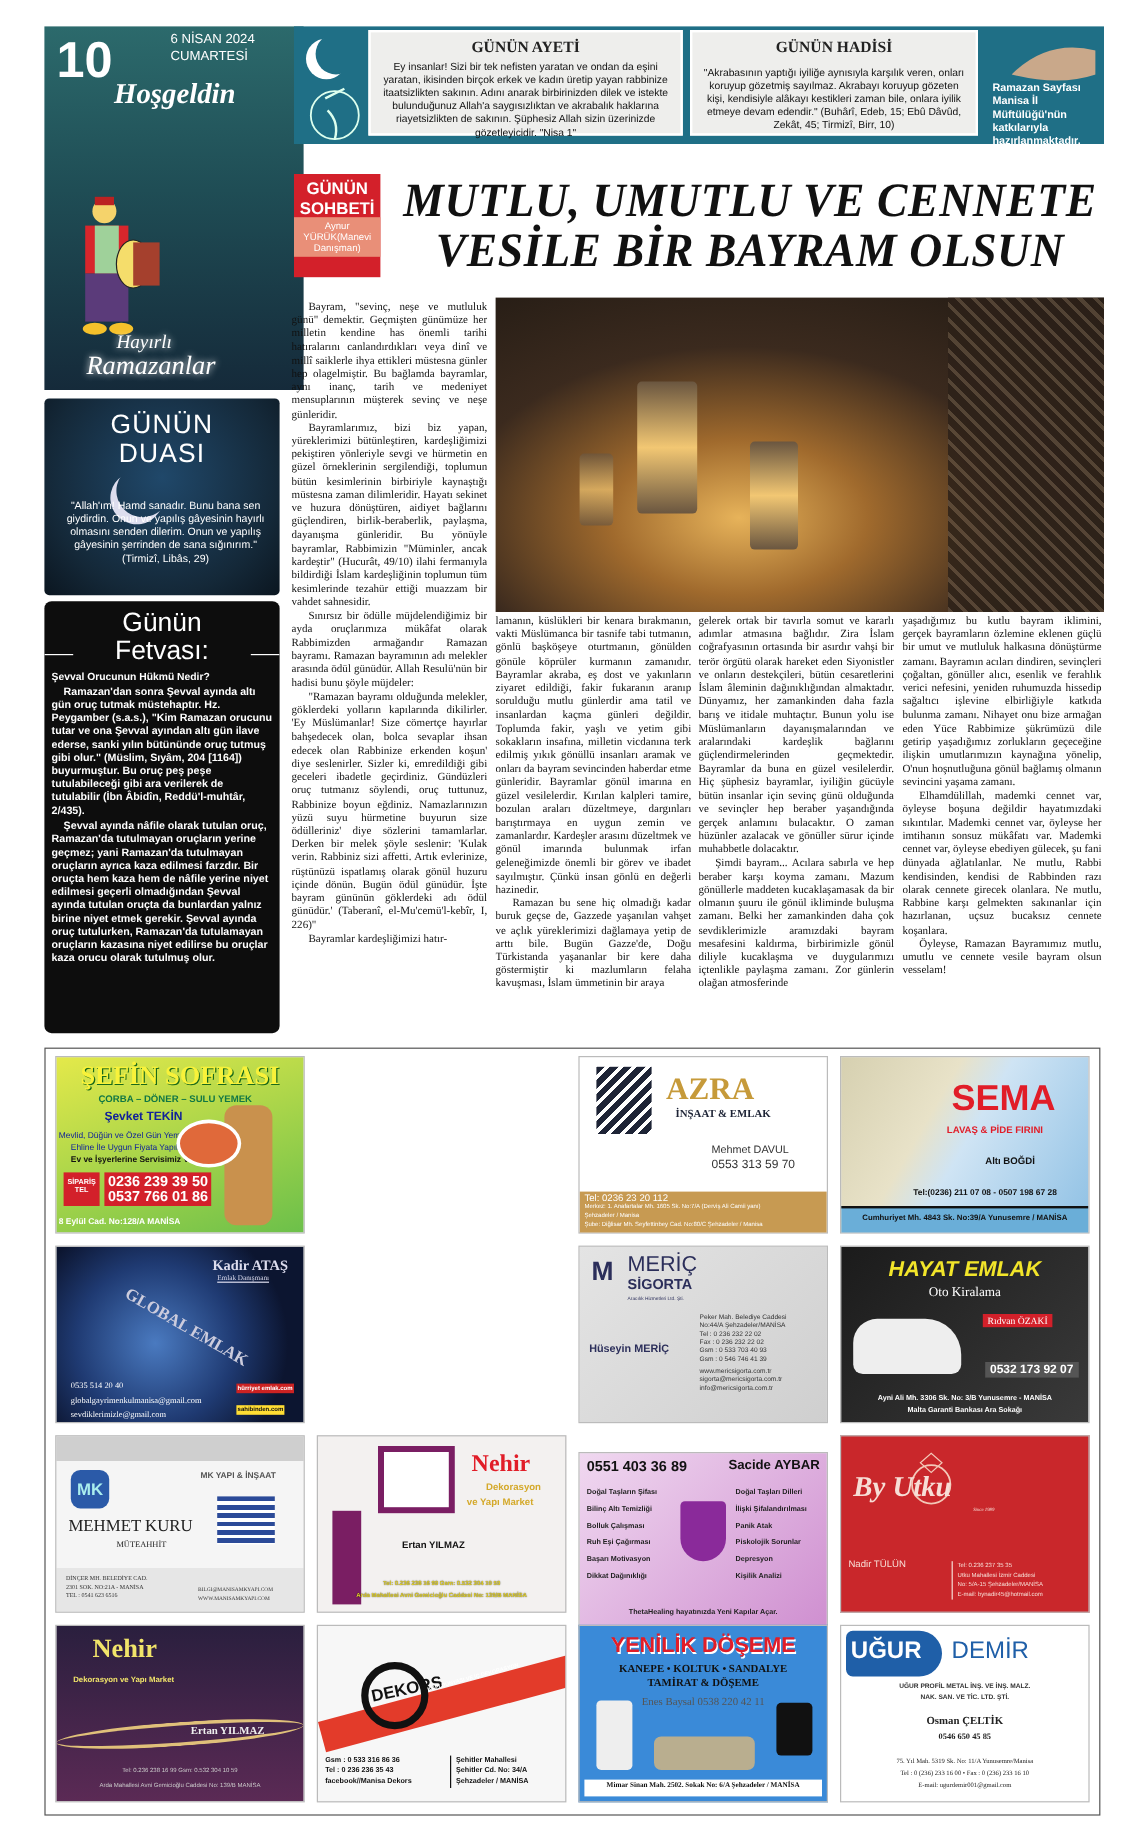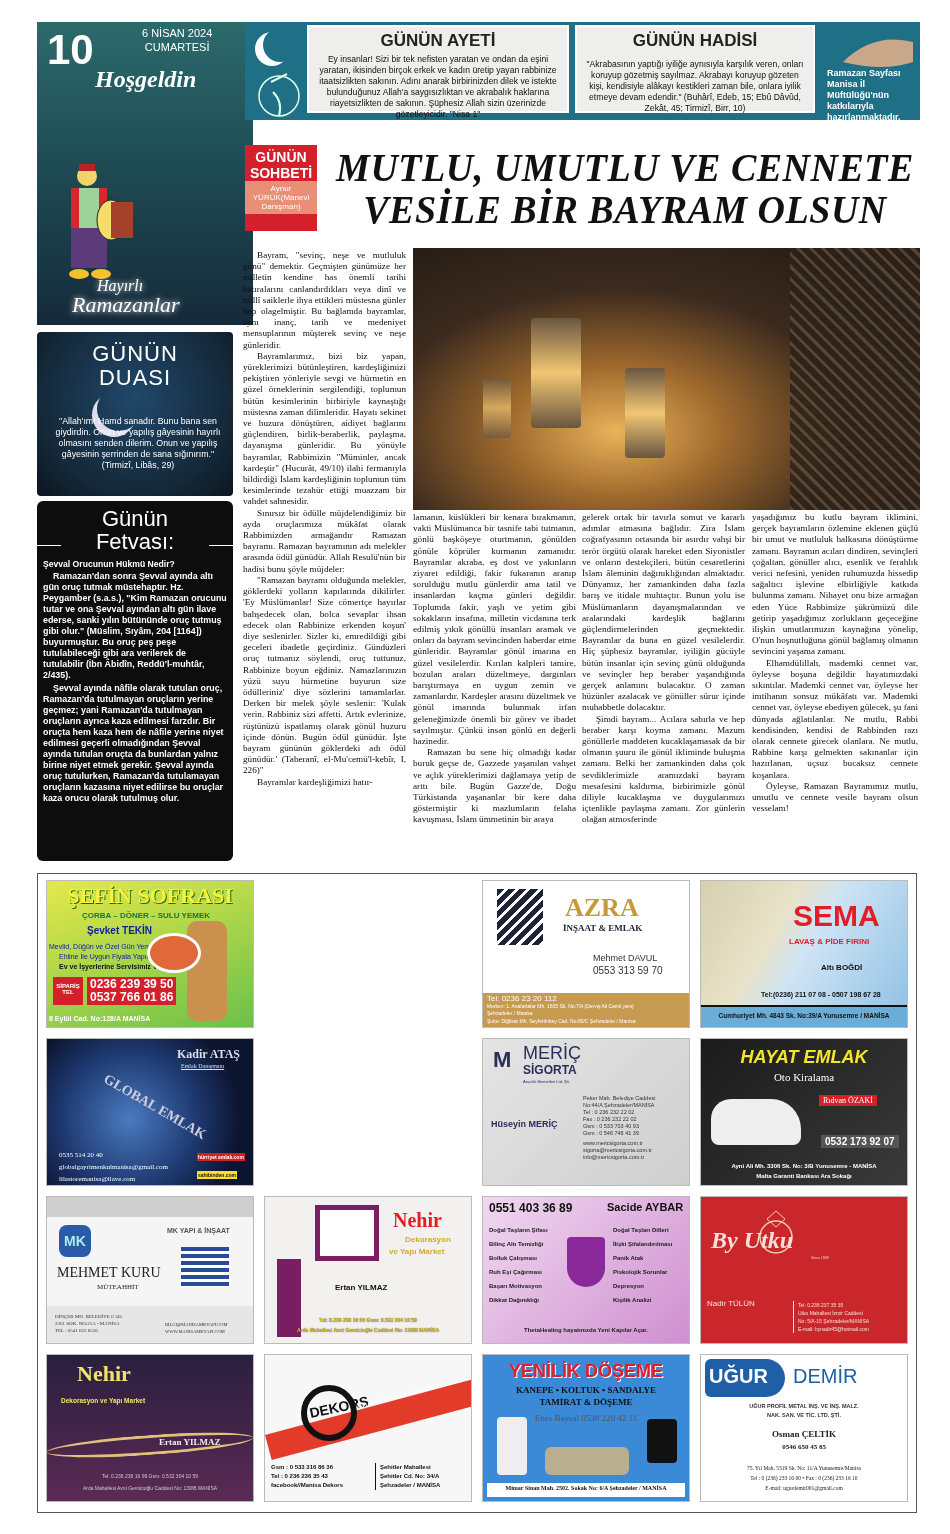--- a/index.html
+++ b/index.html
@@ -1,32 +1,32 @@
 <!DOCTYPE html>
 <html><head>
 <meta charset="utf-8">
 <style>
 *{box-sizing:border-box;margin:0;padding:0}
 body{width:950px;height:1534px;background:#fff;position:relative;overflow:hidden;font-family:"Liberation Sans",sans-serif;color:#111}
 .abs{position:absolute}
 
 #hero{left:37px;top:22px;width:216px;height:303px;background:linear-gradient(180deg,#2c6a6c 0%,#1f4d55 45%,#152a3a 100%);overflow:hidden}
 #hero .num{position:absolute;left:10px;top:4px;color:#fff;font-size:42px;font-weight:bold;font-family:"Liberation Sans",sans-serif}
-#hero .date{position:absolute;left:105px;top:4px;color:#fff;font-size:11px;text-align:center;line-height:14px}
+#hero .date{position:absolute;left:105px;top:4px;color:#fff;font-size:11px;text-align:left;line-height:14px}
 #hero .hos{position:absolute;left:58px;top:44px;color:#fff;font-size:24px;font-weight:bold;font-style:italic;font-family:"Liberation Serif",serif}
 #hero .ram{position:absolute;left:18px;top:68px;color:#fff;font-size:46px;font-style:italic;font-family:"Liberation Serif",serif;letter-spacing:2px}
 #hero .hay{position:absolute;left:60px;top:255px;color:#fff;font-size:16px;font-style:italic;font-family:"Liberation Serif",serif;text-shadow:0 0 6px #fff}
 #hero .ramz{position:absolute;left:35px;top:270px;color:#fff;font-size:22px;font-style:italic;font-family:"Liberation Serif",serif;text-shadow:0 0 6px #fff}
 
 .drummer{position:absolute;left:12px;top:140px;width:100px;height:130px}
 
 #band{left:245px;top:22px;width:675px;height:98px;background:#1f6f86}
 .crescent{position:absolute;left:18px;top:6px;width:34px;height:34px;border-radius:50%;box-shadow:-8px 4px 0 0 #fff}
 .card{position:absolute;background:#eeeeec;border:2px solid #fff;padding:4px 8px;text-align:center}
-.card h3{font-family:Liberation Sans, sans-serif;font-size:17px;font-weight:bold;color:#222;margin-bottom:3px}
+.card h3{font-family:Liberation Serif, serif;font-size:13px;font-weight:bold;color:#222;margin-bottom:3px}
 .card p{font-size:8.6px;line-height:11px;color:#111}
 #ayet{left:62px;top:3px;width:262px;height:88px}
 #hadis{left:330px;top:3px;width:240px;height:88px}
 #muftu{position:absolute;left:578px;top:0;width:97px;height:98px;background:linear-gradient(135deg,#1f6f86,#4c7d8e 60,#1f6f86)}
 #muftu p{position:absolute;left:4px;top:46px;color:#fff;font-size:9px;font-weight:bold;line-height:11px}
 
 #sohbet{left:245px;top:145px;width:72px;height:86px;background:#d3202a;text-align:center}
 #sohbet .t{color:#fff;font-size:14px;font-weight:bold;line-height:16px;padding-top:4px}
 #sohbet .a{background:#e98f78;color:#fff;font-size:8px;line-height:9px;margin-top:0;padding:3px 2px}
 #headline{left:330px;top:148px;width:590px;text-align:center;font-family:"Liberation Serif",serif;font-style:italic;font-weight:bold;font-size:38px;line-height:40px;letter-spacing:0.5px;transform:scaleY(1.05)}
@@ -177,21 +177,21 @@
         <div style="position:static">0537 766 01 86</div>
       </div>
   <div style="left:2px;top:134px;font:bold 7px 'Liberation Sans',sans-serif;color:#fff">8 Eylül Cad. No:128/A MANİSA</div>
   <div style="left:140px;top:40px;width:40px;height:100px;background:#c9914d;border-radius:10px"></div>
   <div style="left:100px;top:52px;width:54px;height:40px;border-radius:50%;background:#e0693a;border:3px solid #fff"></div>
  </div>
 
 
  <div class="ad" style="left:444px;top:6px;background:#fff">
   <div style="left:14px;top:8px;width:46px;height:56px;background:repeating-linear-gradient(135deg,#1e2436 0 5px,#fff 5px 8px)"></div>
-  <div style="left:82px;top:12px;font:bold 26px 'Liberation Serif',serif;color:#c69a3a">AZRA</div>
+  <div style="left:72px;top:12px;font:bold 26px 'Liberation Serif',serif;color:#c69a3a">AZRA</div>
   <div style="left:80px;top:42px;font:bold 9px 'Liberation Serif',serif;color:#1e2436">İNŞAAT &amp; EMLAK</div>
   <div style="left:110px;top:72px;font:9px 'Liberation Sans',sans-serif;color:#333">Mehmet DAVUL</div>
   <div style="left:110px;top:84px;font:10px 'Liberation Sans',sans-serif;color:#333">0553 313 59 70</div>
   <div style="left:0;top:112px;width:100%;height:36px;background:#c79a52"></div>
   <div style="left:4px;top:113px;font:8px 'Liberation Sans',sans-serif;color:#fff">Tel: 0236 23 20 112</div>
   <div style="left:4px;top:122px;font:5px 'Liberation Sans',sans-serif;color:#fff">Merkez: 1. Anafartalar Mh. 1605 Sk. No:7/A (Derviş Ali Camii yanı)</div>
   <div style="left:4px;top:129px;font:5px 'Liberation Sans',sans-serif;color:#fff">Şehzadeler / Manisa</div>
   <div style="left:4px;top:137px;font:5px 'Liberation Sans',sans-serif;color:#fff">Şube: Diğlisar Mh. Seyfettinbey Cad. No:80/C Şehzadeler / Manisa</div>
  </div>
 
@@ -203,21 +203,21 @@
   <div style="left:0;top:124px;width:100%;height:24px;background:#6aaed8;border-top:2px solid #111"></div>
   <div class="c" style="top:131px;font:bold 6.5px 'Liberation Sans',sans-serif;color:#111">Cumhuriyet Mh. 4843 Sk. No:39/A Yunusemre / MANİSA</div>
  </div>
 
  <div class="ad" style="left:8px;top:164px;background:radial-gradient(circle at 40% 55%,#4a7ac0 0%,#1f3a72 45%,#0c1530 75%)">
   <div style="left:130px;top:8px;font:bold 12px 'Liberation Serif',serif;color:#dde">Kadir ATAŞ</div>
   <div style="left:134px;top:24px;font:6px 'Liberation Serif',serif;color:#dde;text-decoration:underline">Emlak Danışmanı</div>
   <div style="left:50px;top:60px;font:bold 14px 'Liberation Serif',serif;color:#ccd;transform:rotate(30deg)">GLOBAL EMLAK</div>
   <div style="left:12px;top:112px;font:7px 'Liberation Serif',serif;color:#fff">0535 514 20 40</div>
   <div style="left:12px;top:124px;font:7px 'Liberation Serif',serif;color:#fff">globalgayrimenkulmanisa@gmail.com</div>
-  <div style="left:12px;top:136px;font:7px 'Liberation Serif',serif;color:#fff">lilastoremanisa@ilave.com</div>
+  <div style="left:12px;top:136px;font:7px 'Liberation Serif',serif;color:#fff">sevdiklerimizle@gmail.com</div>
   <div style="left:150px;top:114px;font:bold 5px 'Liberation Sans',sans-serif;color:#fff;background:#c22;padding:1px">hürriyet emlak.com</div>
   <div style="left:150px;top:132px;font:bold 5px 'Liberation Sans',sans-serif;color:#111;background:#fd3;padding:1px">sahibinden.com</div>
  </div>
 
 
  <div class="ad" style="left:444px;top:164px;background:linear-gradient(135deg,#e4e4e4,#cfcfcf)">
   <div style="left:10px;top:8px;font:bold 22px 'Liberation Sans',sans-serif;color:#2b2e5a">M</div>
   <div style="left:40px;top:4px;font:18px 'Liberation Sans',sans-serif;color:#2b2e5a">MERİÇ</div>
   <div style="left:40px;top:24px;font:bold 12px 'Liberation Sans',sans-serif;color:#2b2e5a">SİGORTA</div>
   <div style="left:40px;top:40px;font:4px 'Liberation Sans',sans-serif;color:#2b2e5a">Aracılık Hizmetleri Ltd. Şti.</div>
@@ -266,21 +266,21 @@
   <div style="left:50px;top:8px;width:64px;height:56px;border:5px solid #7a1e63;background:#fff"></div>
   <div style="left:12px;top:62px;width:24px;height:78px;background:#7a1e63"></div>
   <div style="left:128px;top:12px;font:bold 20px 'Liberation Serif',serif;color:#e11d28">Nehir</div>
   <div style="left:140px;top:38px;font:bold 8px 'Liberation Sans',sans-serif;color:#d4a92a">Dekorasyon</div>
   <div style="left:124px;top:50px;font:bold 8px 'Liberation Sans',sans-serif;color:#d4a92a">ve Yapı Market</div>
   <div style="left:70px;top:86px;font:bold 8px 'Liberation Sans',sans-serif;color:#111">Ertan YILMAZ</div>
   <div class="c" style="top:120px;font:bold 5px 'Liberation Sans',sans-serif;color:#e8d62a;text-shadow:0 0 1px #000">Tel: 0.236 238 16 99  Gsm: 0.532 304 10 59</div>
   <div class="c" style="top:130px;font:bold 5px 'Liberation Sans',sans-serif;color:#e8d62a;text-shadow:0 0 1px #000">Arda Mahallesi Avni Gemicioğlu Caddesi No: 139/B MANİSA</div>
  </div>
 
- <div class="ad" style="left:444px;top:322px;background:linear-gradient(135deg,#f0d8f0,#cf8fd0)">
+ <div class="ad" style="left:444px;top:336px;background:linear-gradient(135deg,#f0d8f0,#cf8fd0)">
   <div style="left:6px;top:4px;font:bold 12px 'Liberation Sans',sans-serif;color:#111">0551 403 36 89</div>
   <div style="left:124px;top:4px;font:bold 11px 'Liberation Sans',sans-serif;color:#111">Sacide AYBAR</div>
   <div style="left:84px;top:40px;width:38px;height:50px;background:#8a2a9a;border-radius:4px 4px 20px 20px"></div>
   <div id="thetaL" style="left:6px;top:26px;font:bold 6px/14px 'Liberation Sans',sans-serif;color:#222">
         <div style="position: static;">Doğal Taşların Şifası</div>
         <div style="position: static;">Bilinç Altı Temizliği</div>
         <div style="position: static;">Bolluk Çalışması</div>
         <div style="position: static;">Ruh Eşi Çağırması</div>
         <div style="position: static;">Başarı Motivasyon</div>
         <div style="position: static;">Dikkat Dağınıklığı</div>

